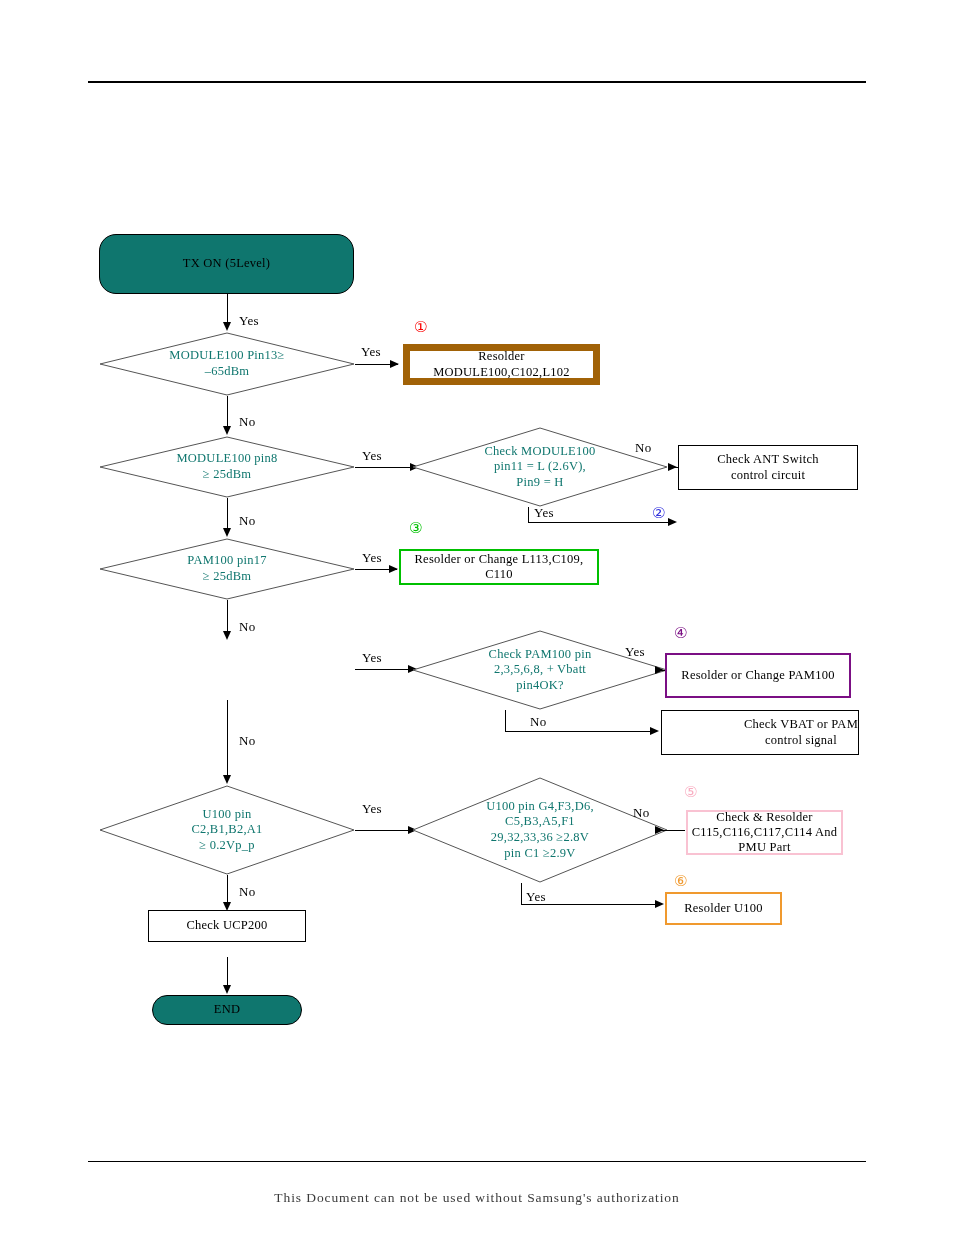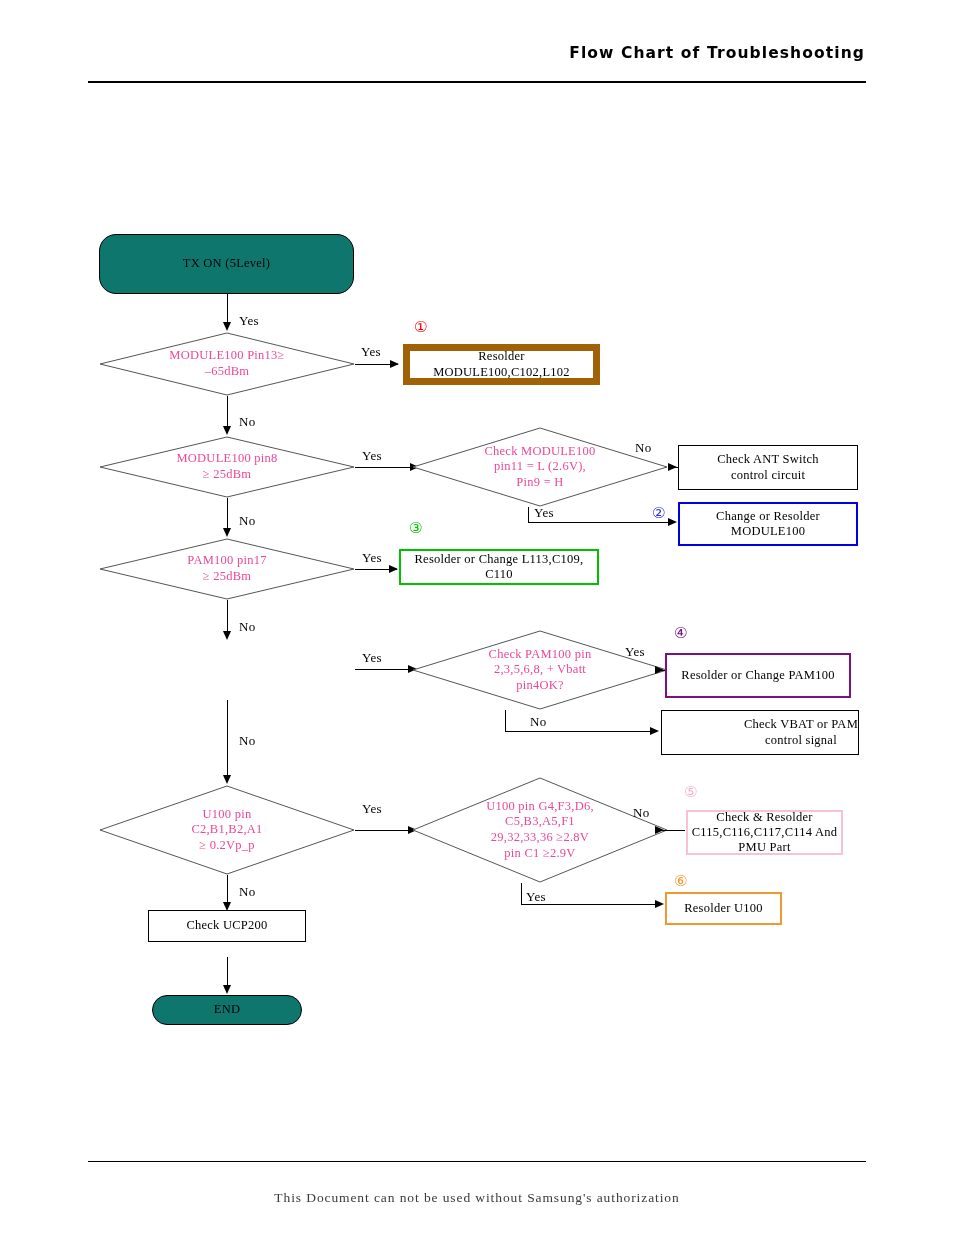--- a/index.html
+++ b/index.html
@@ -102,21 +102,21 @@
     top: 0;
     width: 76%;
     height: 100%;
     display: flex;
     align-items: center;
     justify-content: center;
     text-align: center;
     font-family: "Liberation Serif", serif;
     font-size: 12.5px;
     line-height: 1.25;
-    color: #ec4899;
+    color: #0f766e;
     letter-spacing: 0.25px;
     white-space: nowrap;
   }
   
   .vline {
     position: absolute;
     width: 1px;
     background: #000000;
   }
   .hline {
@@ -159,21 +159,20 @@
   .m-green  { color: #00c000; }
   .m-purple { color: #7b0f84; }
   .m-pink   { color: #f9aec2; }
   .m-orange { color: #f0992e; }
 </style>
 </head>
 <body>
 
 <div id="page">
 
-  <div id="header-title">Flow Chart of Troubleshooting</div>
   <div id="header-rule"></div>
 
   <div class="node terminal" style="left:99px; top:234px; width:255px; height:60px;">
     <span>TX ON (5Level)</span>
   </div>
 
   <div class="vline" style="left:227px; top:294px; height:30px;"></div>
   <div class="arrow-down" style="left:222.5px; top:322px;"></div>
   <div class="edge-label" style="left:239px; top:313px;">Yes</div>
 
@@ -244,26 +243,20 @@
       <div>control circuit</div>
     </div>
   </div>
 
   <div class="vline" style="left:528px; top:507px; height:16px;"></div>
   <div class="hline" style="left:528px; top:522px; width:147px;"></div>
   <div class="arrow-right" style="left:668px; top:517.5px;"></div>
   <div class="edge-label" style="left:534px; top:505px;">Yes</div>
   <div class="marker m-blue" style="left:652px; top:504px;">②</div>
 
-  <div class="node process box-blue" style="left:678px; top:502px; width:180px; height:44px;">
-    <div>
-      <div>Change or Resolder</div>
-      <div>MODULE100</div>
-    </div>
-  </div>
 
   <div class="vline" style="left:227px; top:498px; height:32px;"></div>
   <div class="arrow-down" style="left:222.5px; top:528px;"></div>
   <div class="edge-label" style="left:239px; top:513px;">No</div>
 
   <div class="decision" style="left:99px; top:538px; width:256px; height:62px;">
     <svg width="256" height="62" viewBox="0 0 256 62">
       <polygon points="128,1 255,31 128,61 1,31" fill="#ffffff" stroke="#555555" stroke-width="1"></polygon>
     </svg>
     <div class="dtext">

